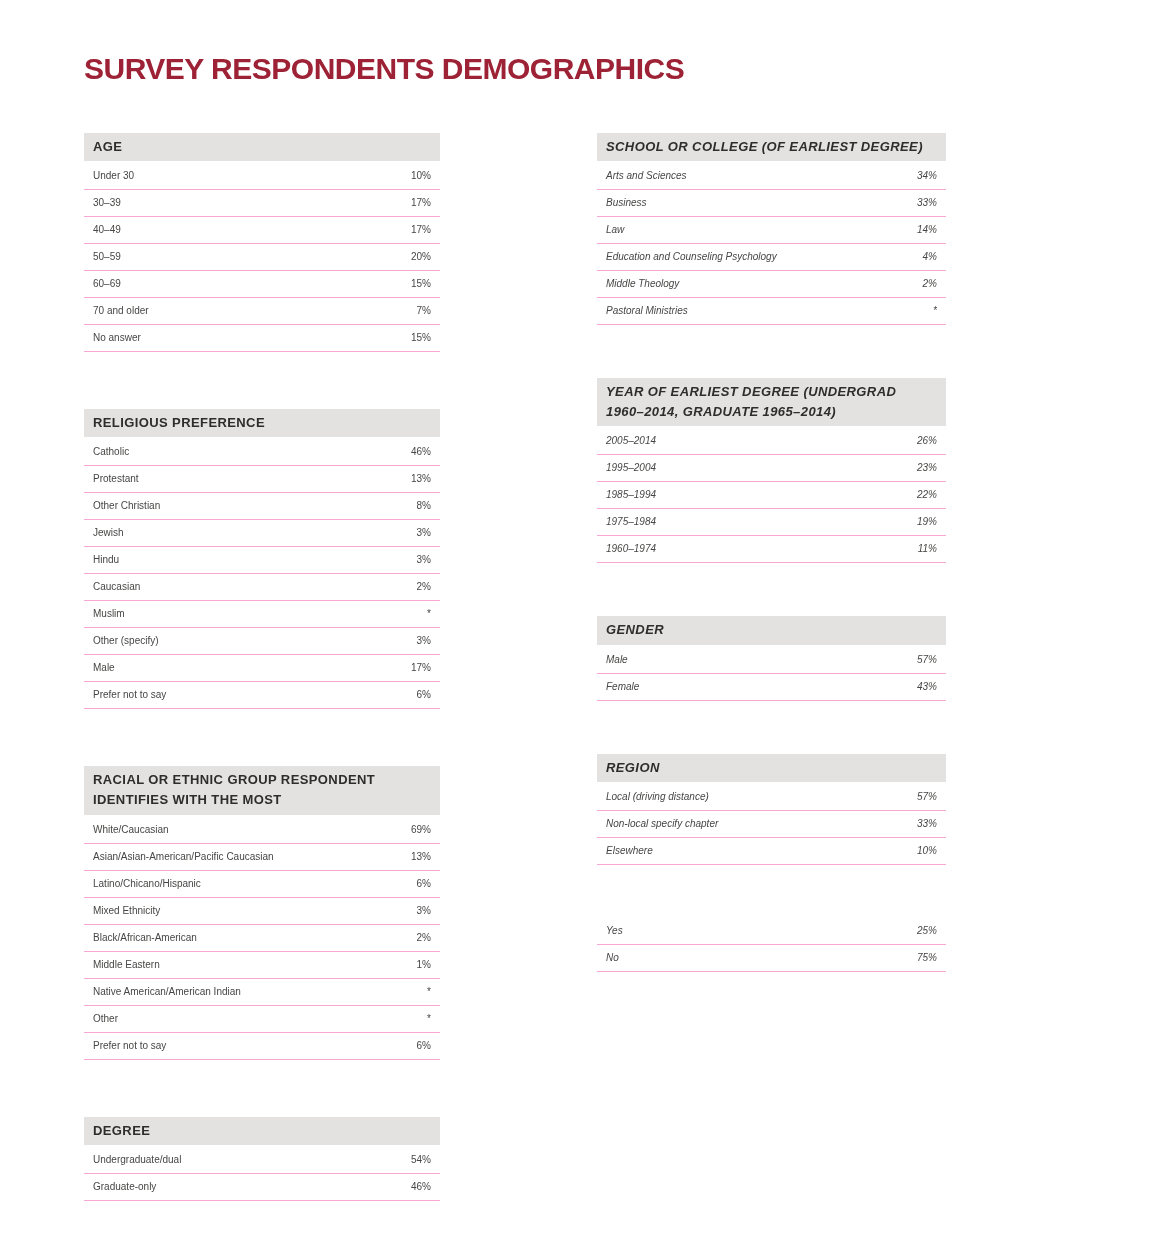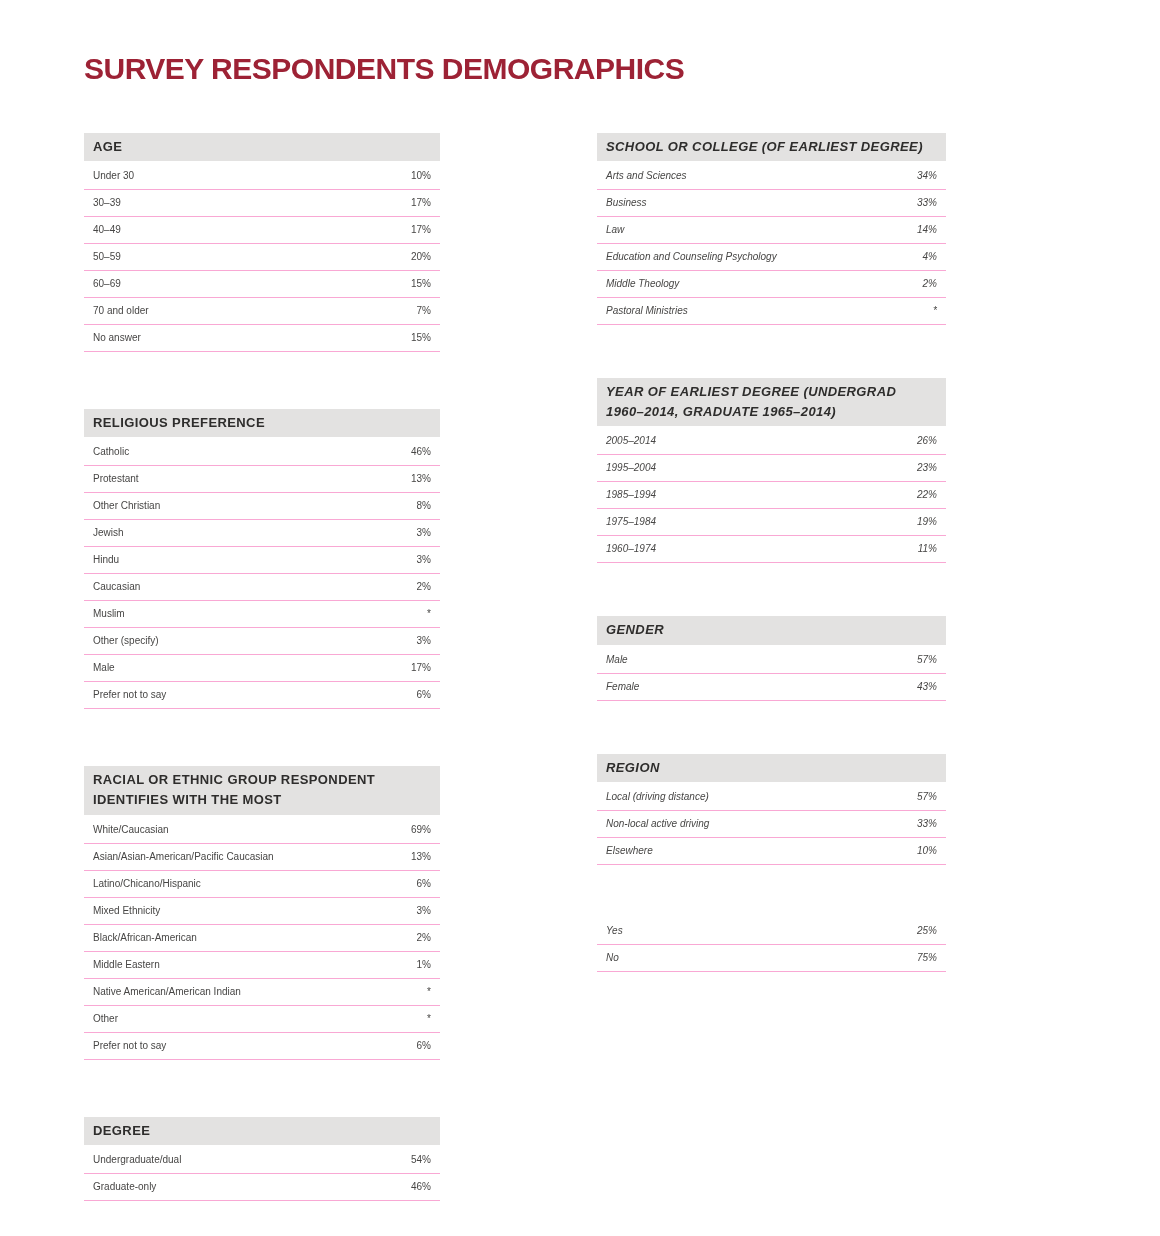--- a/index.html
+++ b/index.html
@@ -313,21 +313,21 @@
         <section class="stat-table">
           <h2 class="thead">REGION</h2>
           <div class="rows">
 
               <div class="row">
                 <span class="row-label">Local (driving distance)</span>
                 <span class="row-value">57%</span>
               </div>
 
               <div class="row">
-                <span class="row-label">Non-local active driving</span>
+                <span class="row-label">Non-local specify chapter</span>
                 <span class="row-value">33%</span>
               </div>
 
               <div class="row">
                 <span class="row-label">Elsewhere</span>
                 <span class="row-value">10%</span>
               </div>
             </div>
         </section>
 

